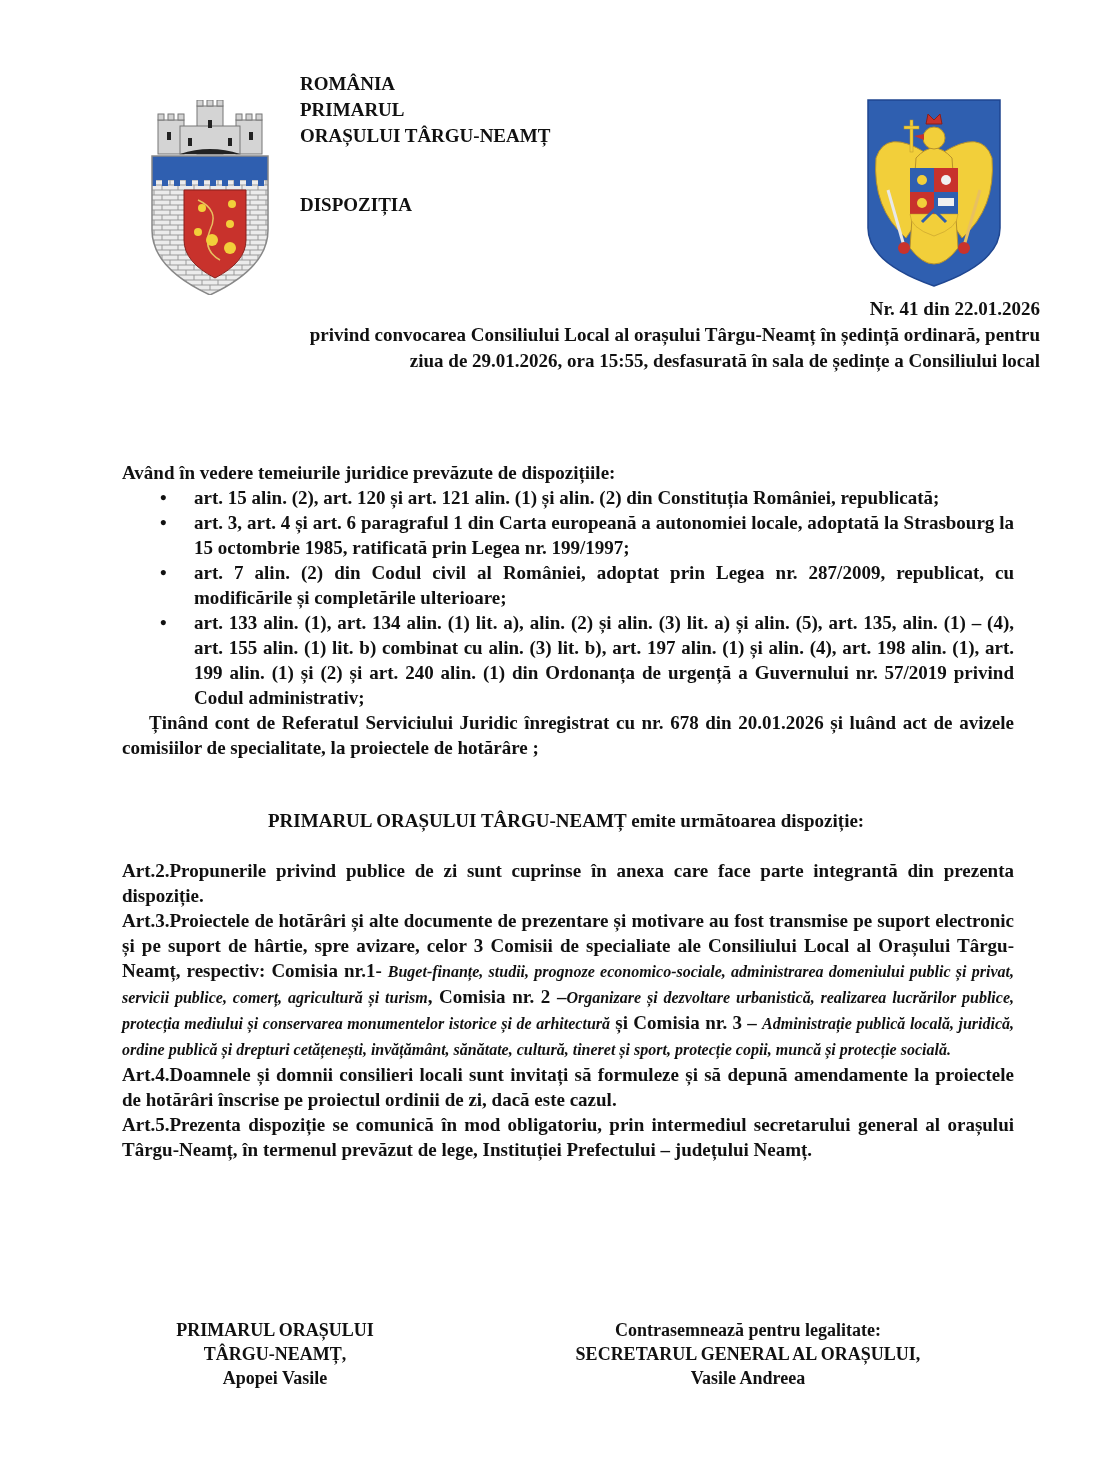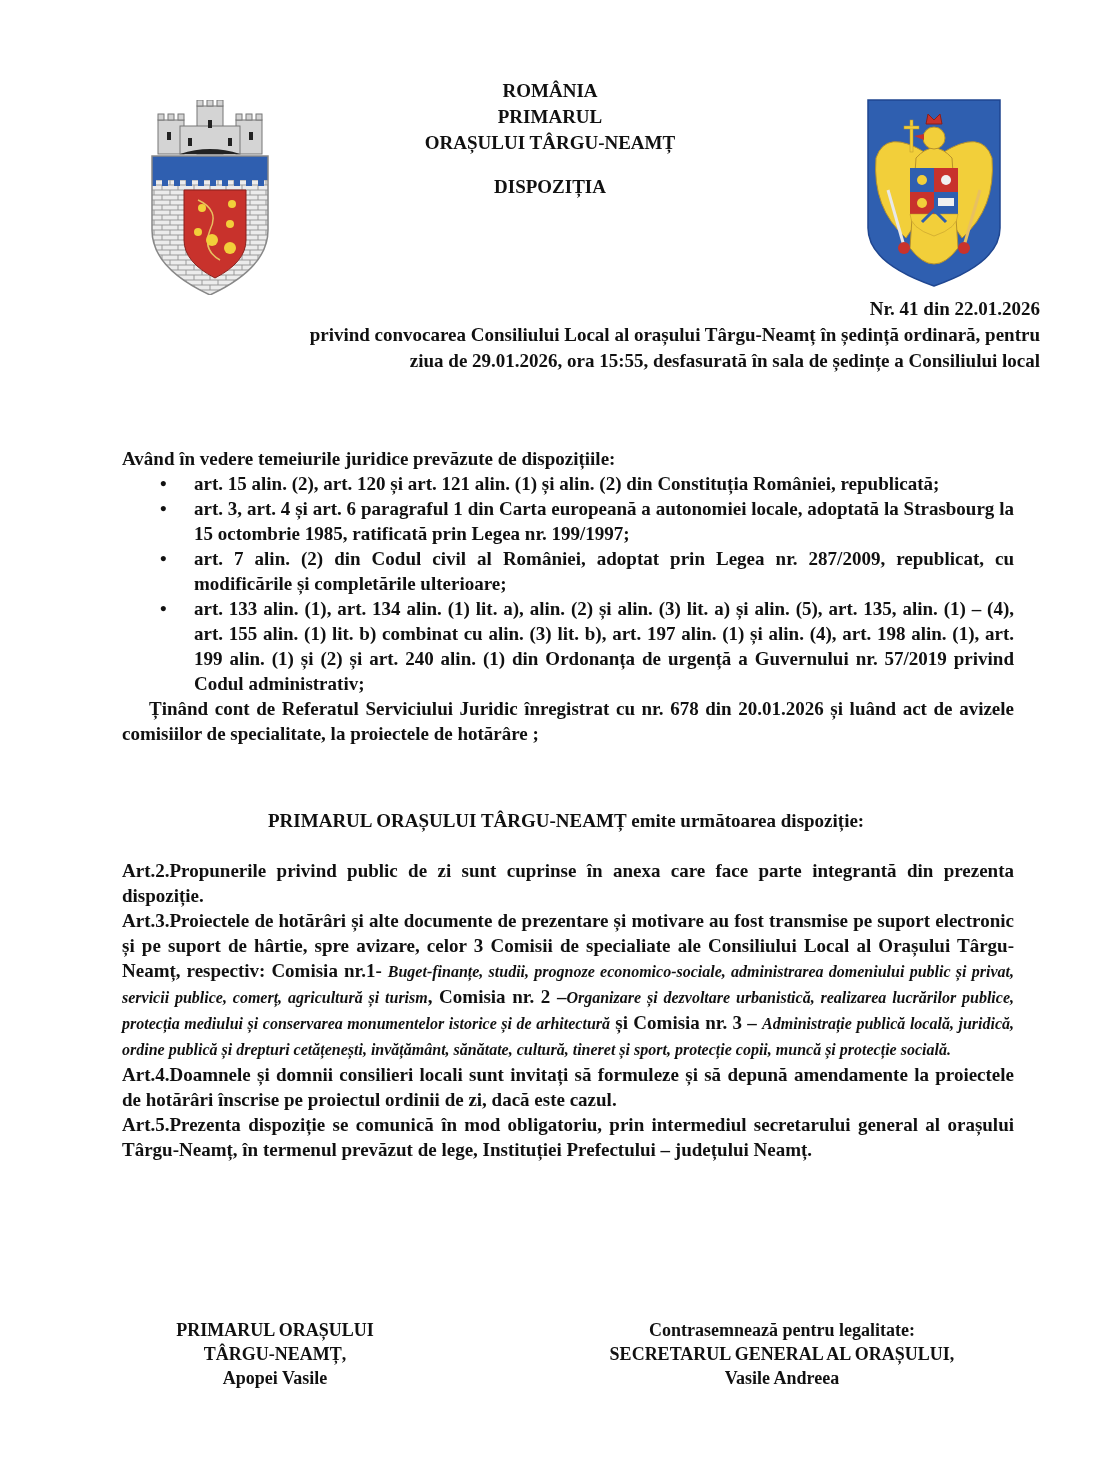--- a/index.html
+++ b/index.html
@@ -10,35 +10,35 @@
       color: #111111;
       font-weight: bold;
       overflow: hidden;
     }
     .page { position: absolute; left: 0; top: 0; width: 1098px; height: 1472px; }
 
     
     .crest-left { position: absolute; left: 150px; top: 100px; width: 120px; height: 195px; }
     .crest-right { position: absolute; left: 866px; top: 98px; width: 136px; height: 190px; }
     .header-block {
-      position: absolute; left: 300px; top: 78px; width: 500px;
-      text-align: center; font-size: 19px; line-height: 26px;
-    }
-    .header-block .title-dispozitia { margin-top: 18px; font-size: 19px; }
+      position: absolute; left: 300px; top: 71px; width: 500px;
+      font-size: 19px; line-height: 26px;
+    }
+    .header-block .title-dispozitia { margin-top: 43px; font-size: 19px; }
 
     .nr-block {
       position: absolute; left: 110px; top: 296px; width: 930px;
       text-align: right; font-size: 19px; line-height: 26px;
     }
 
     .body-text {
       position: absolute; left: 122px; width: 892px;
       font-size: 19px; line-height: 25px; text-align: justify;
     }
-    .intro { top: 446px; }
+    .intro { top: 460px; }
     .bullets { list-style: none; margin-top: 0; }
     .bullets li {
       position: relative; padding-left: 72px; text-align: justify;
     }
     .bullets li .bullet {
       position: absolute; left: 38px; top: 0; font-size: 19px;
     }
     .indent-para { text-indent: 27px; }
 
     .emite {
@@ -48,21 +48,21 @@
     .articles { top: 858px; }
     .art { text-align: justify; }
     .it { font-style: italic; font-size: 16px; font-weight: bold; }
     .com { font-size: 19px; }
 
     .sign-left {
       position: absolute; left: 145px; top: 1318px; width: 260px;
       text-align: center; font-size: 18px; line-height: 24px;
     }
     .sign-right {
-      position: absolute; left: 567px; top: 1318px; width: 430px;
+      position: absolute; left: 533px; top: 1318px; width: 430px;
       text-align: center; font-size: 18px; line-height: 24px;
     }
   </style>
 </head>
 <body>
 
 <div class="page">
 
   <div class="crest-left">
     <svg width="120" height="195" viewBox="0 0 120 195">
@@ -200,21 +200,21 @@
         <span class="bullet">•</span>
         <span>art. 133 alin. (1), art. 134 alin. (1) lit. a), alin. (2) și alin. (3) lit. a) și alin. (5), art. 135, alin. (1) – (4),  art. 155 alin. (1) lit. b) combinat cu alin. (3) lit. b), art. 197 alin. (1) și alin. (4), art. 198 alin. (1), art. 199 alin. (1) și (2) și art. 240 alin. (1) din Ordonanța de urgență a Guvernului nr. 57/2019 privind Codul administrativ;</span>
       </li>
     </ul>
     <div class="indent-para">Ținând cont de Referatul Serviciului Juridic înregistrat cu nr. 678 din 20.01.2026 și luând act de avizele comisiilor de specialitate, la proiectele de hotărâre ;</div>
   </div>
 
   <div class="emite">PRIMARUL ORAȘULUI TÂRGU-NEAMȚ emite următoarea dispoziție:</div>
 
   <div class="body-text articles">
-    <div class="art">Art.2.Propunerile privind public de zi sunt cuprinse în anexa care face parte integrantă din prezenta dispoziție.</div>
+    <div class="art">Art.2.Propunerile privind publice de zi sunt cuprinse în anexa care face parte integrantă din prezenta dispoziție.</div>
     <div class="art">
       <span>Art.3.Proiectele de hotărâri și alte documente de prezentare și motivare au fost transmise pe suport electronic și pe suport de hârtie, spre avizare, celor 3 Comisii  de specialiate ale Consiliului Local al Orașului Târgu-Neamț, respectiv: Comisia nr.1- </span><span class="it">Buget-finanțe, studii, prognoze economico-sociale, administrarea domeniului public și privat, servicii publice, comerț, agricultură și turism</span><span class="com">, Comisia nr. 2 –</span><span class="it">Organizare și dezvoltare urbanistică, realizarea lucrărilor publice, protecția mediului și conservarea monumentelor istorice și de arhitectură</span><span class="com"> și Comisia nr. 3 – </span><span class="it">Administrație publică locală, juridică, ordine publică și drepturi cetățenești, invățământ, sănătate, cultură, tineret și sport, protecție copii, muncă și protecție socială.</span>
     </div>
     <div class="art">Art.4.Doamnele și domnii consilieri locali sunt invitați să formuleze și să depună amendamente la proiectele de hotărâri înscrise pe proiectul ordinii de zi, dacă este cazul.</div>
     <div class="art">Art.5.Prezenta dispoziție se comunică în mod obligatoriu, prin intermediul secretarului general al orașului Târgu-Neamț, în termenul prevăzut de lege, Instituției Prefectului – județului Neamț.</div>
   </div>
 
   <div class="sign-left">
     <div>PRIMARUL ORAȘULUI</div>
     <div>TÂRGU-NEAMȚ,</div>

